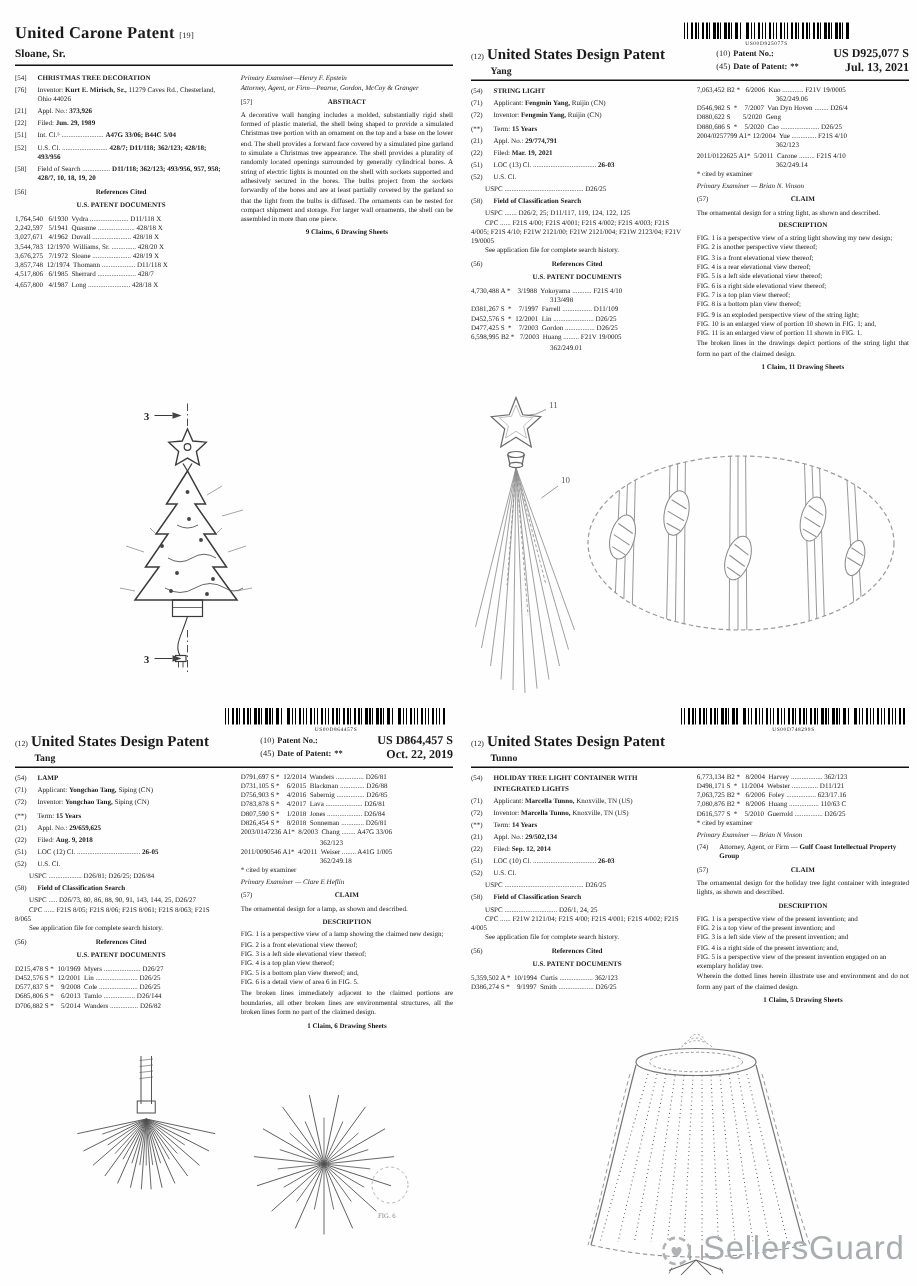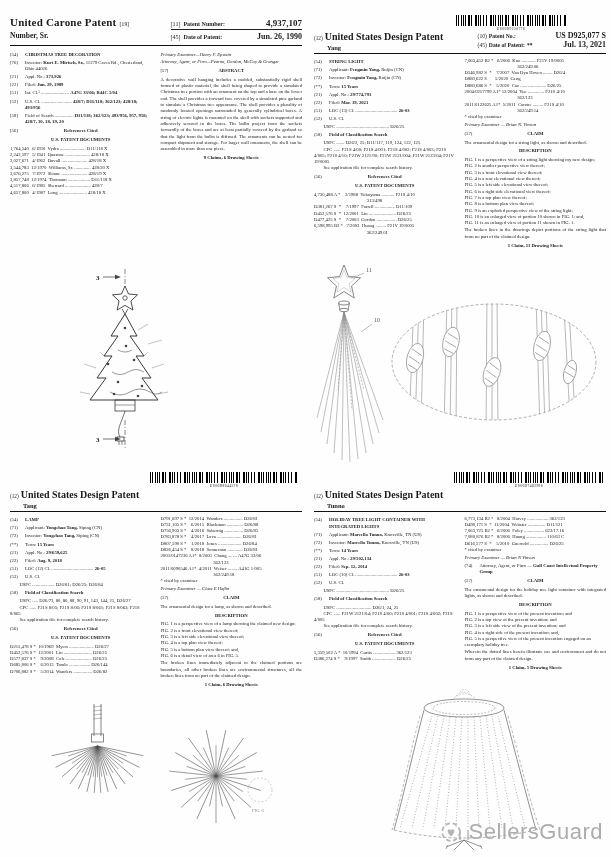--- a/index.html
+++ b/index.html
@@ -38,43 +38,31 @@
 .dp-row .cap{font-weight:bold}
 .dp-row .note{font-weight:bold}
 .dp-row .val{margin-left:auto;font-weight:bold;font-size:8px}
 
 .bc{position:absolute}
 .bc-bars{height:11px;background:repeating-linear-gradient(90deg,#000 0,#000 1px,#fff 1px,#fff 2px,#000 2px,#000 2.6px,#fff 2.6px,#fff 4.6px,#000 4.6px,#000 6.2px,#fff 6.2px,#fff 7.4px)}
 .bc-text{font-size:3.6px;text-align:center;margin-top:.5px;letter-spacing:.4px}
 .fig{position:absolute}
 .fig text{font-family:"Liberation Serif",serif}
 
-.watermark{position:absolute;top:819px;right:8px;display:flex;align-items:center;gap:7px;color:#a9adb1;font-family:"Liberation Sans","DejaVu Sans",sans-serif}
+.watermark{position:absolute;top:819px;right:8px;display:flex;align-items:flex-end;gap:7px;color:#a9adb1;font-family:"Liberation Sans","DejaVu Sans",sans-serif}
 .wm-text{font-size:22px;letter-spacing:.5px}
 </style>
 </head>
 <body>
 
 <section class="patent" style="left:10px;top:16px;width:292px;height:450px">
   <header class="up-head">
     <div class="up-left">
       <div class="up-title"><span>United Carone Patent</span> <span class="tg">[19]</span></div>
-      <div class="up-name">Number, Sr.</div>
-    </div>
-    <div class="up-right">
-      <div class="up-row up-num">
-        <span class="tg">[11]</span>
-        <span class="cap">Patent Number:</span>
-        <span class="val">4,937,107</span>
-      </div>
-      <div class="up-row up-date">
-        <span class="tg">[45]</span>
-        <span class="cap">Date of Patent:</span>
-        <span class="val">Jun. 26, 1990</span>
-      </div>
+      <div class="up-name">Sloane, Sr.</div>
     </div>
   </header>
   <div class="cols">
     <div class="col">
         <div class="frow"><span class="ftag">[54]</span><span class="fval">CHRISTMAS TREE DECORATION</span></div>
         <div class="frow"><span class="ftag">[76]</span><span class="flab">Inventor: </span><span class="fval">Kurt E. Mirisch, Sr.,</span><span class="fsuf"> 11279 Caves Rd., Chesterland, Ohio 44026</span></div>
         <div class="frow"><span class="ftag">[21]</span><span class="flab">Appl. No.: </span><span class="fval">373,926</span></div>
         <div class="frow"><span class="ftag">[22]</span><span class="flab">Filed: </span><span class="fval">Jun. 29, 1989</span></div>
         <div class="frow"><span class="ftag">[51]</span><span class="flab">Int. Cl.⁵ ........................ </span><span class="fval">A47G 33/06; B44C 5/04</span></div>
         <div class="frow"><span class="ftag">[52]</span><span class="flab">U.S. Cl. .......................... </span><span class="fval">428/7; D11/118; 362/123; 428/18; 493/956</span></div>
@@ -312,20 +300,33 @@
 
 <section class="patent" style="left:10px;top:468px;width:292px;height:388px">
   <div class="bc" style="left:140px;top:4px;width:148px">
     <div class="bc-bars"></div>
     <div class="bc-text">US00D864457S</div>
   </div>
   <header class="dp-head">
     <div class="dp-left">
       <div class="dp-title"><span class="tg">(12)</span><span>United States Design Patent</span></div>
       <div class="dp-name">Tang</div>
+    </div>
+    <div class="dp-right">
+      <div class="dp-row">
+        <span class="tg">(10)</span>
+        <span class="cap">Patent No.:</span>
+        <span class="val">US D864,457 S</span>
+      </div>
+      <div class="dp-row">
+        <span class="tg">(45)</span>
+        <span class="cap">Date of Patent:</span>
+        <span class="note">**</span>
+        <span class="val">Oct. 22, 2019</span>
+      </div>
     </div>
   </header>
   <div class="cols">
     <div class="col">
         <div class="frow"><span class="ftag">(54)</span><span class="fval">LAMP</span></div>
         <div class="frow"><span class="ftag">(71)</span><span class="flab">Applicant: </span><span class="fval">Yongchao Tang,</span><span class="fsuf"> Siping (CN)</span></div>
         <div class="frow"><span class="ftag">(72)</span><span class="flab">Inventor: </span><span class="fval">Yongchao Tang,</span><span class="fsuf"> Siping (CN)</span></div>
         <div class="frow"><span class="ftag">(**)</span><span class="flab">Term: </span><span class="fval">15 Years</span></div>
         <div class="frow"><span class="ftag">(21)</span><span class="flab">Appl. No.: </span><span class="fval">29/659,625</span></div>
         <div class="frow"><span class="ftag">(22)</span><span class="flab">Filed: </span><span class="fval">Aug. 9, 2018</span></div>

